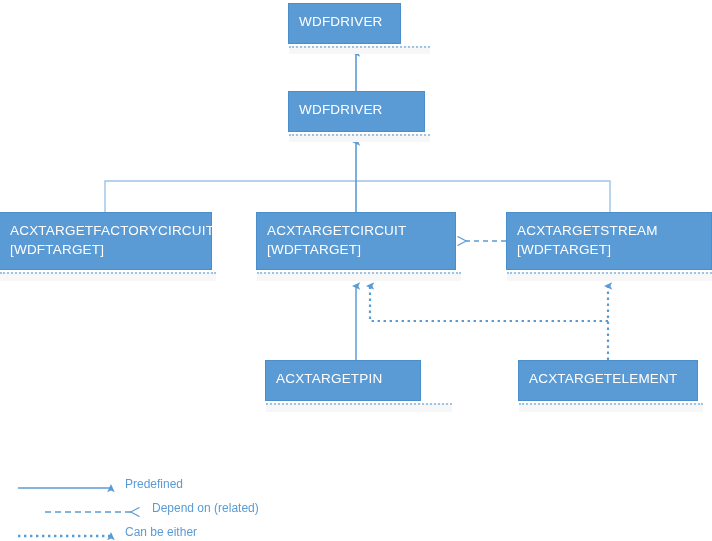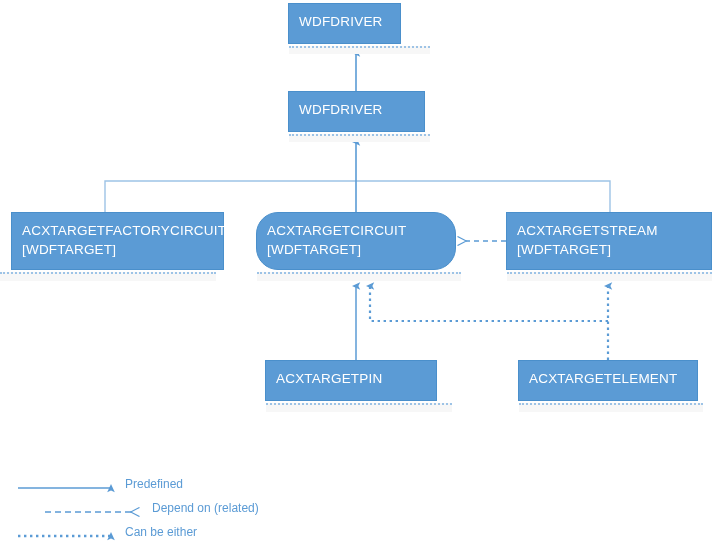--- a/index.html
+++ b/index.html
@@ -118,30 +118,30 @@
   <div class="node-shadow" style="left:0px; top:272px; width:216px; height:9px;"></div>
   <div class="node-shadow" style="left:257px; top:272px; width:204px; height:9px;"></div>
   <div class="node-shadow" style="left:507px; top:272px; width:205px; height:9px;"></div>
   <div class="node-shadow" style="left:266px; top:403px; width:186px; height:9px;"></div>
   <div class="node-shadow" style="left:519px; top:403px; width:184px; height:9px;"></div>
 
   <div class="node" style="left:288px; top:3px; width:113px; height:41px;">WDFDRIVER</div>
 
   <div class="node" style="left:288px; top:91px; width:137px; height:41px;">WDFDRIVER</div>
 
-  <div class="node" style="left:-1px; top:212px; width:213px; height:58px;margin-left:12px;">ACXTARGETFACTORYCIRCUIT
+  <div class="node" style="left:-1px; top:212px; width:213px; height:58px;">ACXTARGETFACTORYCIRCUIT
 [WDFTARGET]</div>
 
-  <div class="node" style="left:256px; top:212px; width:200px; height:58px;border-radius:22px;">ACXTARGETCIRCUIT
+  <div class="node" style="left:256px; top:212px; width:200px; height:58px;">ACXTARGETCIRCUIT
 [WDFTARGET]</div>
 
   <div class="node" style="left:506px; top:212px; width:206px; height:58px;">ACXTARGETSTREAM
 [WDFTARGET]</div>
 
-  <div class="node" style="left:265px; top:360px; width:172px; height:41px;">ACXTARGETPIN</div>
+  <div class="node" style="left:265px; top:360px; width:156px; height:41px;">ACXTARGETPIN</div>
 
   <div class="node" style="left:518px; top:360px; width:180px; height:41px;">ACXTARGETELEMENT</div>
 
   <div>
 
     <div class="legend-row" style="left:0px; top:481px; width:250px;">
       <svg class="legend-art" viewBox="0 0 102 14" width="102" height="14" xmlns="http://www.w3.org/2000/svg">
         <defs>
           <marker id="lg-arrow-filled" markerWidth="9" markerHeight="9" refX="4.2" refY="4.2" orient="auto" markerUnits="userSpaceOnUse">
             <path d="M0.4,8.4 L4.2,0.2 L8,8.4 L4.2,6.6 Z" fill="#5B9BD5"></path>

